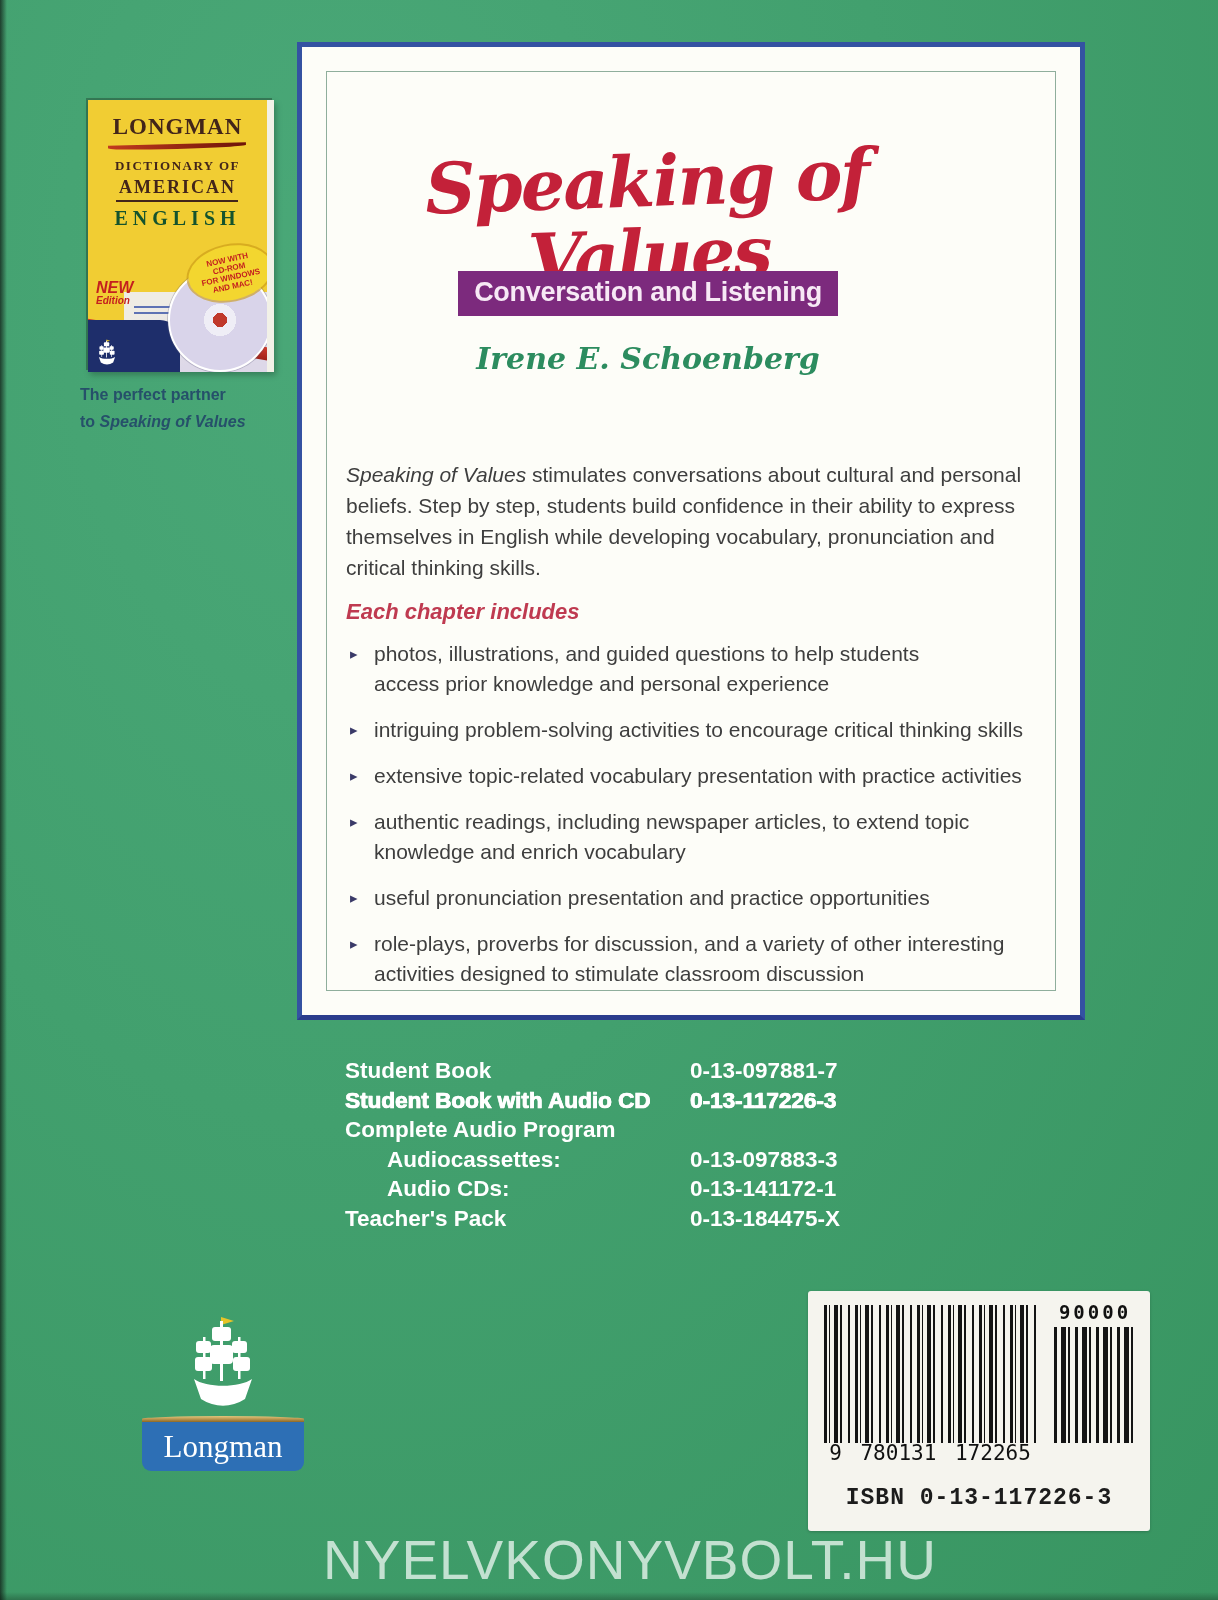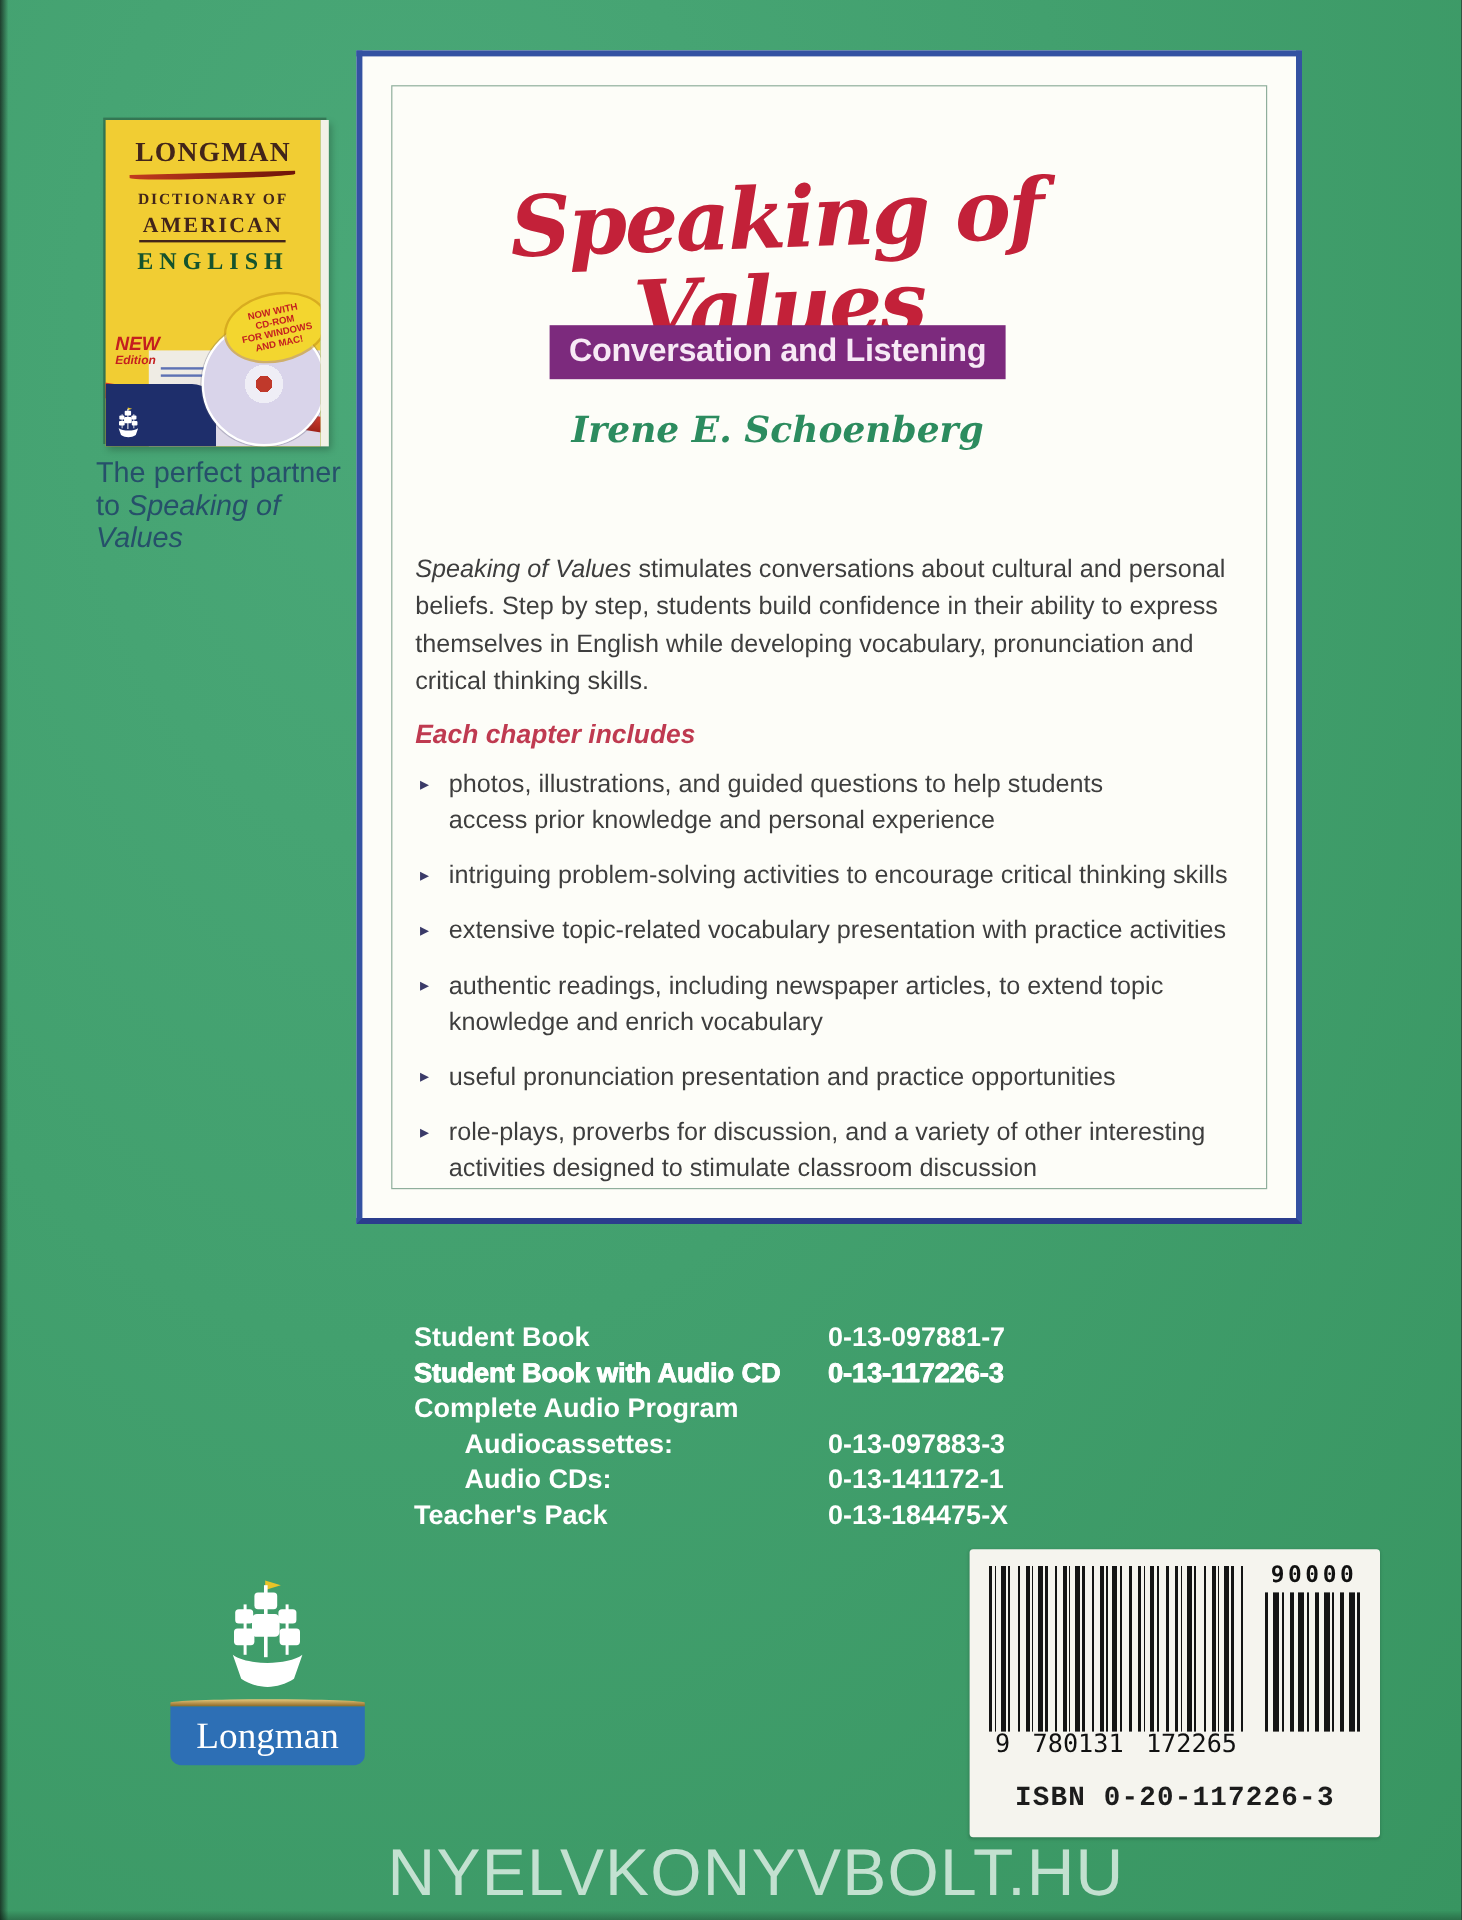--- a/index.html
+++ b/index.html
@@ -49,21 +49,21 @@
   .mc-burst{position:absolute;left:100px;top:146px;width:84px;height:54px;border-radius:50%;
     background:#f3d62f;transform:rotate(-12deg);display:flex;flex-direction:column;
     align-items:center;justify-content:center;box-shadow:0 0 0 2px rgba(200,150,20,.6);}
   .mc-burst div{font-size:8px;line-height:9px;font-weight:bold;color:#c41f1f;text-align:center;}
   .mc-new{position:absolute;left:8px;top:180px;color:#c41f1f;line-height:1;}
   .mc-new .n1{font-size:16px;font-weight:bold;font-style:italic;}
   .mc-new .n2{font-size:10px;font-weight:bold;font-style:italic;}
   .mc-ship{position:absolute;left:10px;bottom:5px;width:18px;height:28px;}
 
   .mini-caption{position:absolute;left:80px;top:381px;width:215px;
-    font-size:24px;line-height:27px;font-weight:normal;color:#26506a;}
+    font-size:16px;line-height:27px;font-weight:bold;color:#26506a;}
   .mini-caption em{font-style:italic;}
 
   
   .panel{position:absolute;left:297px;top:42px;width:788px;height:978px;
     background:#fdfdf8;border:5px solid #3452a2;border-bottom-color:#2b3d8d;}
   .inner-frame{position:absolute;inset:24px;border:1.5px solid #8fae9c;pointer-events:none;}
   .book-title{position:absolute;top:98px;left:0;right:86px;text-align:center;
     font-family:"DejaVu Serif",serif;font-style:italic;font-weight:bold;
     font-size:70px;line-height:1.05;letter-spacing:-2px;color:#c32139;
     transform:rotate(-2deg);}
@@ -83,21 +83,21 @@
     font-size:21px;line-height:30px;color:#3e3e3e;}
   .bullets li .marker{position:absolute;left:4px;top:0;font-size:15px;color:#3a3a68;}
   .bullets li .btext{display:inline-block;}
   .bullets li:nth-child(1) .btext{max-width:610px;}
   .bullets li:nth-child(4) .btext{max-width:615px;}
   .bullets li:nth-child(6) .btext{max-width:665px;}
 
   
   .isbn-block{position:absolute;left:345px;top:1058px;display:grid;
     grid-template-columns:345px 250px;grid-auto-rows:29.5px;
-    font-size:22.5px;font-weight:bold;color:#ffffff;letter-spacing:0;margin-top:44px;}
+    font-size:22.5px;font-weight:bold;color:#ffffff;letter-spacing:0;}
   .isbn-label.indent{padding-left:42px;}
   .isbn-label.heavy,.isbn-value.heavy{-webkit-text-stroke:0.7px #ffffff;text-shadow:0.5px 0 0 #fff;}
 
   
   .publisher{position:absolute;left:142px;top:1314px;width:162px;}
   .pub-ship{display:block;margin:0 auto;width:64px;height:102px;}
   .pearson-box{margin-top:5px;height:53px;background:#1b2c6e;
     border-radius:9px 9px 0 0;display:flex;align-items:center;justify-content:center;
     color:#fff;font-weight:bold;font-size:26px;letter-spacing:3px;
     box-shadow:inset 0 2px 0 rgba(255,255,255,.35);}
@@ -238,18 +238,18 @@
     </svg>
     <div class="gold-curve"></div>
     <div class="longman-box">Longman</div>
   </div>
 
   <div class="barcode-box">
     <div class="bars-main"></div>
     <div class="bars-supp"></div>
     <div class="price-code">90000</div>
     <div class="ean-number">9 780131 172265</div>
-    <div class="isbn-number">ISBN 0-20-117226-3</div>
+    <div class="isbn-number">ISBN 0-13-117226-3</div>
   </div>
 
   <div class="watermark">NYELVKONYVBOLT.HU</div>
   <div class="edge-bottom"></div>
 </div>
 
 </body></html>

